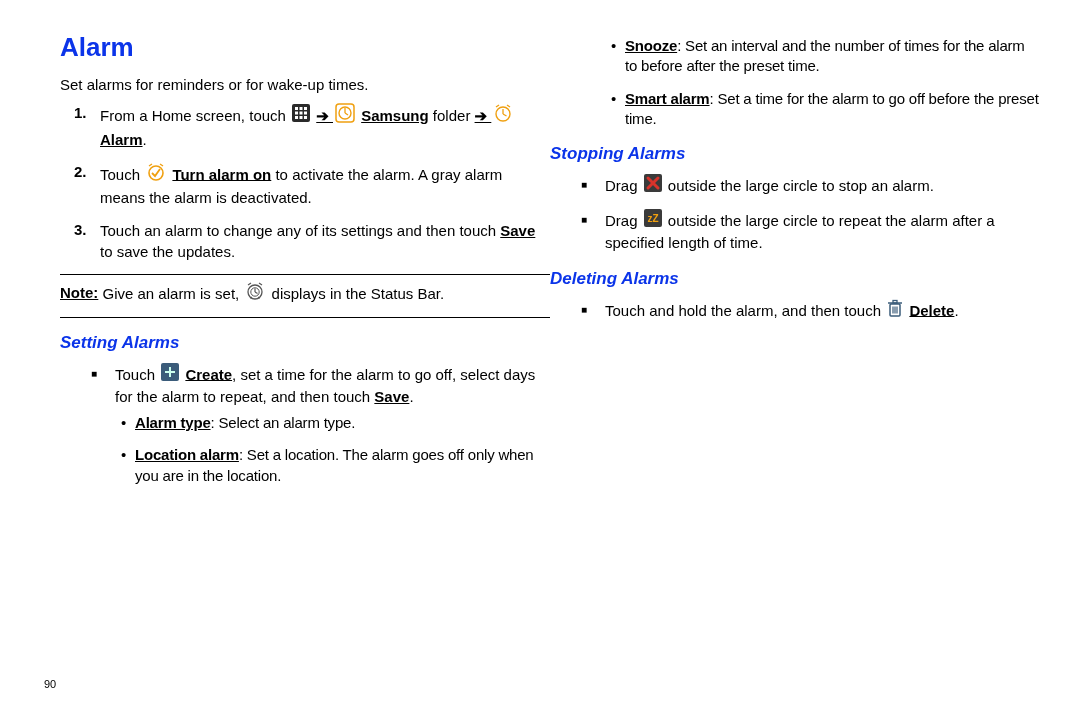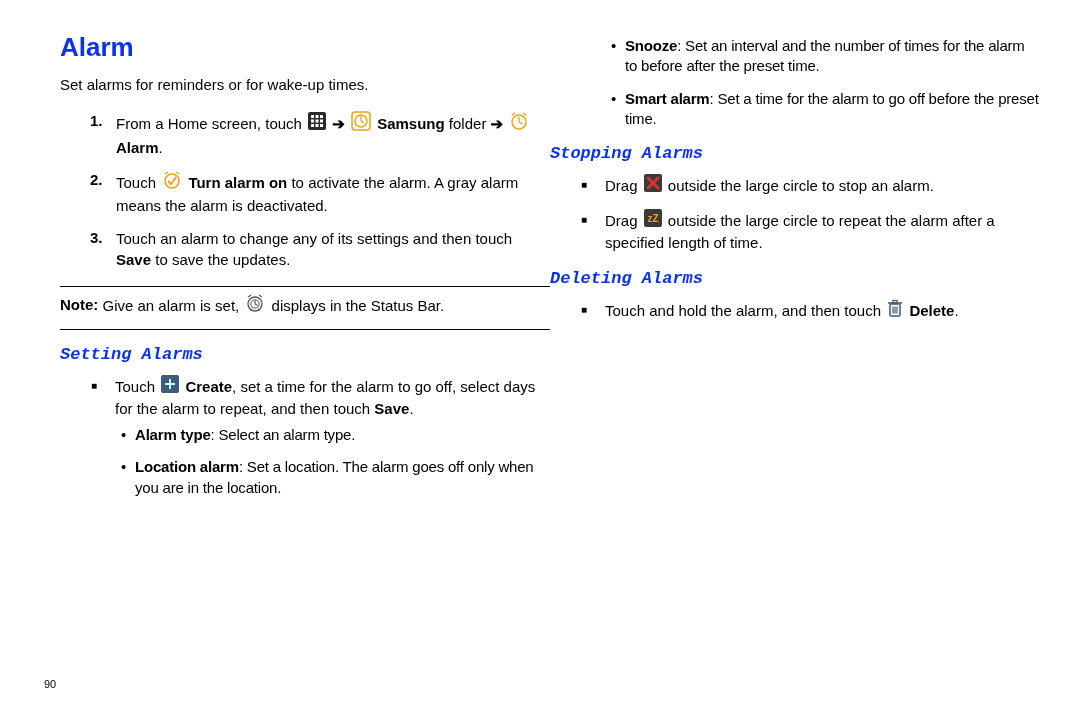--- a/index.html
+++ b/index.html
@@ -24,29 +24,28 @@
       font-weight: bold;
       font-size: 26px;
       margin: 0 0 10px 0;
     }
     h2.sub-title {
       color: #0b34e9;
       font-weight: bold;
       font-style: italic;
       font-size: 17px;
       margin: 14px 0 8px 0;
-      font-family: Liberation Mono, monospace;
     }
     p.intro {
       margin: 4px 0 8px 0;
     }
     ol.numbered {
       list-style: none;
       padding-left: 40px;
-      margin: 16px;
+      margin: 0;
       counter-reset: num;
     }
     ol.numbered > li {
       counter-increment: num;
       position: relative;
       margin: 6px 0 12px 0;
     }
     ol.numbered > li::before {
       content: counter(num) ".";
       position: absolute;
@@ -101,21 +100,21 @@
       vertical-align: middle;
       margin: 0 2px;
     }
     .page-num {
       position: absolute;
       bottom: 28px;
       left: 44px;
       font-size: 11px;
       text-align: center;
     }
-    .b { font-weight: bold; }
+    .b { font-weight: bold; text-decoration: underline; }
     .inline-txt { vertical-align: middle; }
   </style>
 </head>
 <body>
 
 <div class="columns">
 
   <div class="col">
     <h1 class="section-title">Alarm</h1>
     <p class="intro">Set alarms for reminders or for wake-up times.</p>

